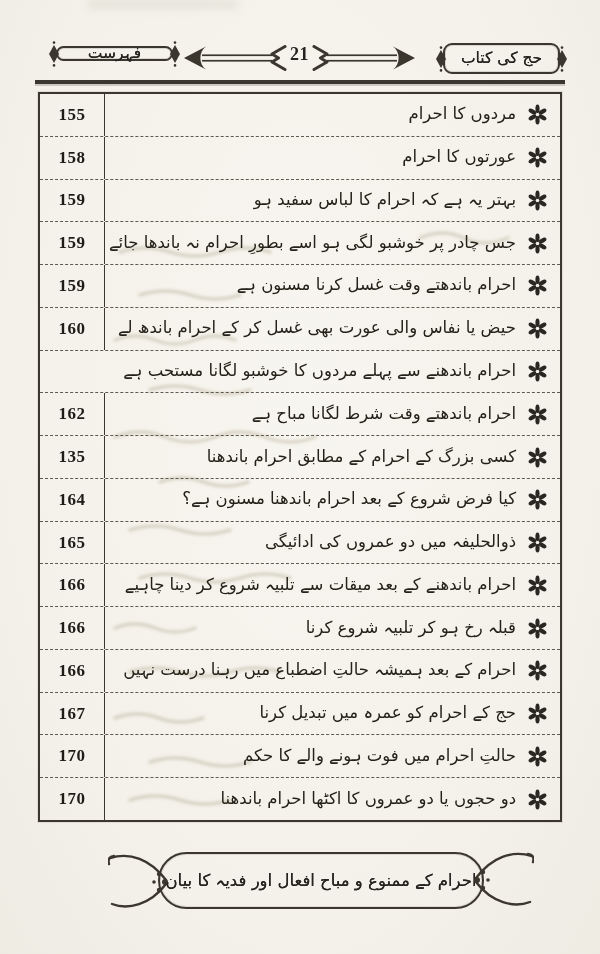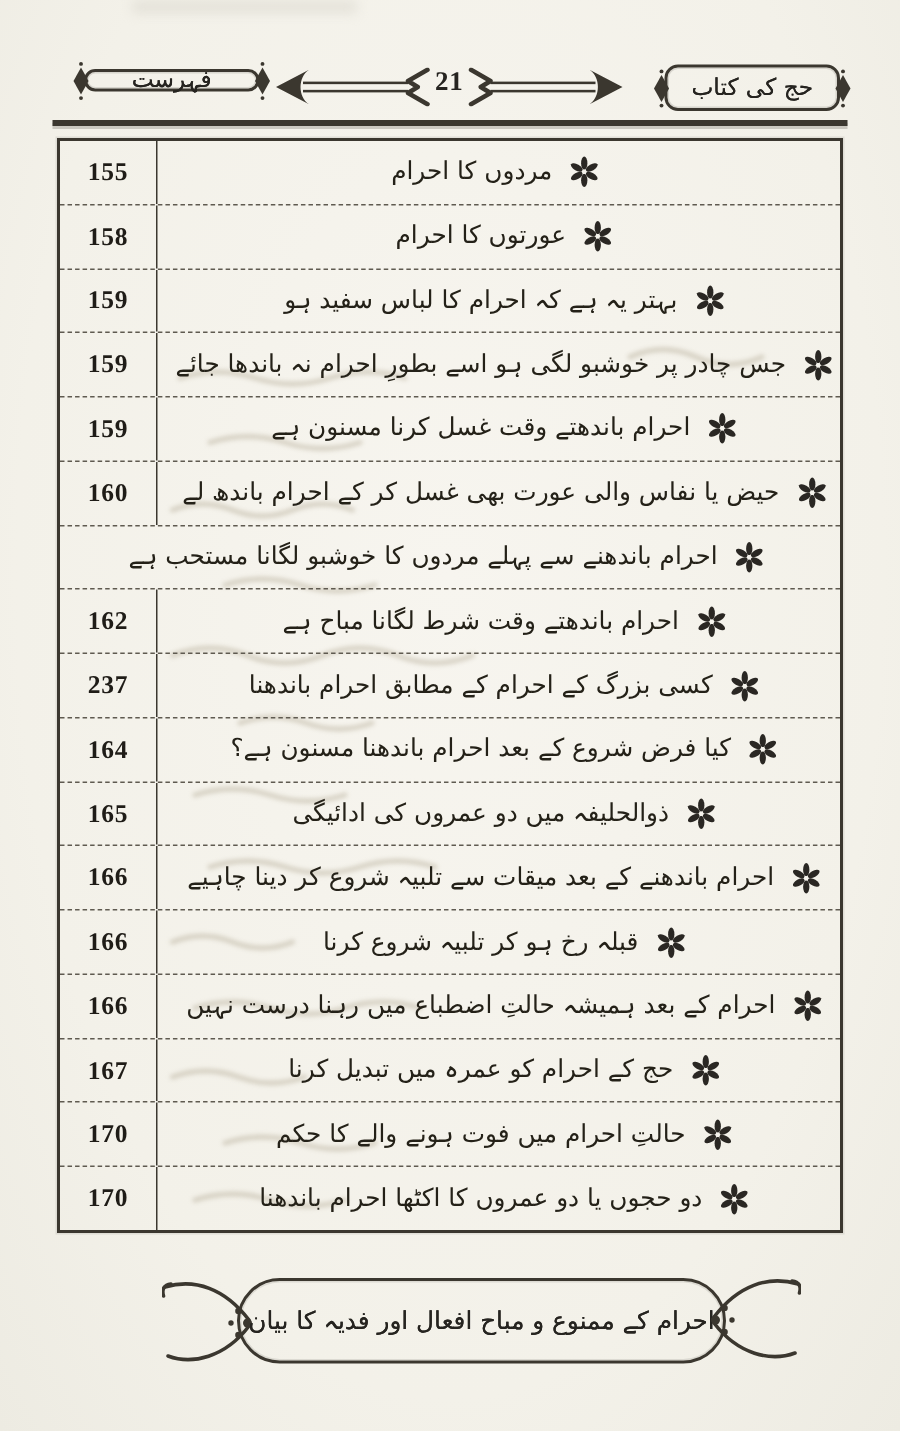--- a/index.html
+++ b/index.html
@@ -52,21 +52,21 @@
     box-shadow:0 0 0 1px rgba(59,55,47,.1);
   }
   .toc-row{flex:1;display:flex;align-items:stretch;min-height:0;}
   .toc-row + .toc-row{border-top:1.4px dashed var(--rule);gap:12px;}
   .num-cell{
     flex:0 0 64px;width:64px;border-right:1.7px solid var(--border);
     display:flex;align-items:center;justify-content:center;
     font-family:"Liberation Serif",serif;font-weight:bold;font-size:17px;color:#1f1c17;
     letter-spacing:.5px;
   }
-  .title-cell{flex:1;direction:rtl;display:flex;align-items:center;gap:11px;padding:0 12px 0 8px;min-width:0;justify-content:center;}
+  .title-cell{flex:1;direction:rtl;display:flex;align-items:center;gap:11px;padding:0 12px 0 8px;min-width:0;}
   .flower{flex:0 0 auto;display:flex;line-height:0;}
   .title-text{font-size:16.5px;white-space:nowrap;color:#242118;transform:translateY(-1px);}
 
   
   .footer-box{
     position:absolute;left:158px;top:852px;width:326px;height:57px;
     border:2px solid var(--border);border-radius:999px;box-sizing:border-box;
     display:flex;align-items:center;justify-content:center;
     box-shadow:inset 0 0 0 1px rgba(59,55,47,.12);
   }
@@ -308,21 +308,21 @@
                 <ellipse cx="0" cy="-6" rx="2.2" ry="4.6" transform="rotate(300)"></ellipse>
               </g>
               <circle cx="0" cy="0" r="1.6" fill="#f5f3ec"></circle>
             </svg>
           </span>
           <span class="title-text">احرام باندھتے وقت شرط لگانا مباح ہے</span>
         </div>
       </div>
 
       <div class="toc-row">
-        <div class="num-cell">237</div>
+        <div class="num-cell">135</div>
         <div class="title-cell">
           <span class="flower">
             <svg width="21" height="21" viewBox="-11 -11 22 22">
               <g fill="#2a2723">
                 <ellipse cx="0" cy="-6" rx="2.2" ry="4.6"></ellipse>
                 <ellipse cx="0" cy="-6" rx="2.2" ry="4.6" transform="rotate(60)"></ellipse>
                 <ellipse cx="0" cy="-6" rx="2.2" ry="4.6" transform="rotate(120)"></ellipse>
                 <ellipse cx="0" cy="-6" rx="2.2" ry="4.6" transform="rotate(180)"></ellipse>
                 <ellipse cx="0" cy="-6" rx="2.2" ry="4.6" transform="rotate(240)"></ellipse>
                 <ellipse cx="0" cy="-6" rx="2.2" ry="4.6" transform="rotate(300)"></ellipse>

